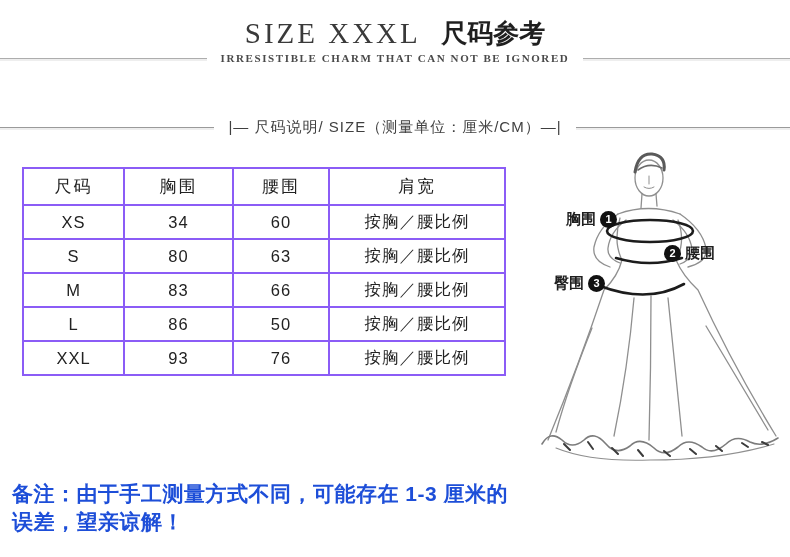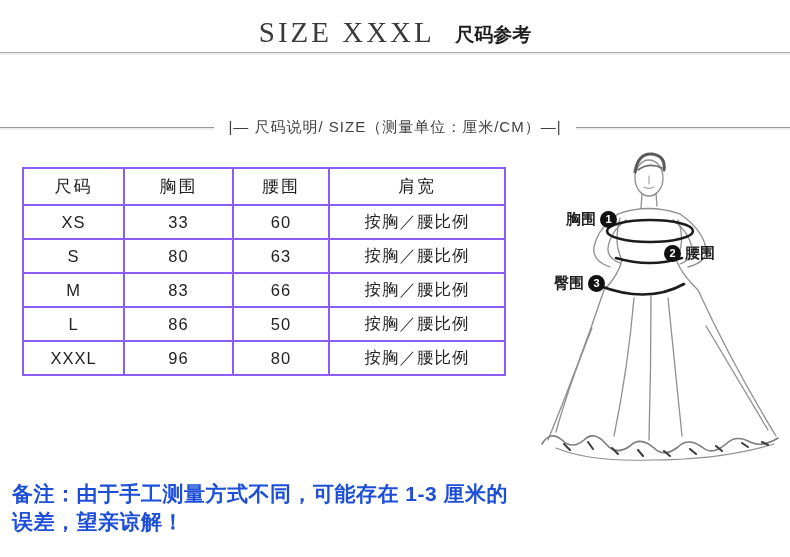--- a/index.html
+++ b/index.html
@@ -13,21 +13,21 @@
   
   .title-row {
     position:absolute; top:16px; left:0; width:100%;
     text-align:center; white-space:nowrap;
   }
   .title-en {
     font-family:"Liberation Serif","DejaVu Serif",serif;
     font-size:29px; letter-spacing:3px; color:#3a3a3a; font-weight:400;
   }
   .title-cn {
-    font-size:19px; font-weight:bold; color:#1f1f1f; margin-left:16px;
+    font-size:26px; font-weight:bold; color:#1f1f1f; margin-left:16px;
     vertical-align:1px;
   }
   .subtitle-row {
     position:absolute; top:52px; left:0; width:100%;
     display:flex; align-items:center;
   }
   .rule {
     flex:1; height:0; border-top:1px solid #adadad;
     box-shadow:0 1.5px 0 rgba(120,120,120,.25);
   }
@@ -87,20 +87,21 @@
 </style>
 </head>
 <body>
 
 <div class="title-row">
   <span class="title-en">SIZE XXXL</span>
   <span class="title-cn">尺码参考</span>
 </div>
 <div class="subtitle-row">
   <div class="rule"></div>
+  <div class="subtitle">IRRESISTIBLE CHARM THAT CAN NOT BE IGNORED</div>
   <div class="rule"></div>
 </div>
 
 <div class="divider-row">
   <div class="rule"></div>
   <div class="divider-text">|— 尺码说明/ SIZE（测量单位：厘米/CM）—|</div>
   <div class="rule"></div>
 </div>
 
 <table class="size-table">
@@ -114,21 +115,21 @@
     <tr>
       <th>尺码</th>
       <th>胸围</th>
       <th>腰围</th>
       <th>肩宽</th>
     </tr>
   </thead>
   <tbody>
       <tr>
         <td>XS</td>
-        <td>33</td>
+        <td>34</td>
         <td>60</td>
         <td>按胸／腰比例</td>
       </tr>
       <tr>
         <td>S</td>
         <td>80</td>
         <td>63</td>
         <td>按胸／腰比例</td>
       </tr>
       <tr>
@@ -137,23 +138,23 @@
         <td>66</td>
         <td>按胸／腰比例</td>
       </tr>
       <tr>
         <td>L</td>
         <td>86</td>
         <td>50</td>
         <td>按胸／腰比例</td>
       </tr>
       <tr>
-        <td>XXXL</td>
-        <td>96</td>
-        <td>80</td>
+        <td>XXL</td>
+        <td>93</td>
+        <td>76</td>
         <td>按胸／腰比例</td>
       </tr>
     </tbody>
 </table>
 
 <div class="note">备注：由于手工测量方式不同，可能存在 1-3 厘米的误差，望亲谅解！</div>
 
 <div class="figure">
   <svg width="260" height="345" viewBox="0 0 260 345">
     <g fill="none" stroke="#8f8f8f" stroke-width="1.3" stroke-linecap="round">

